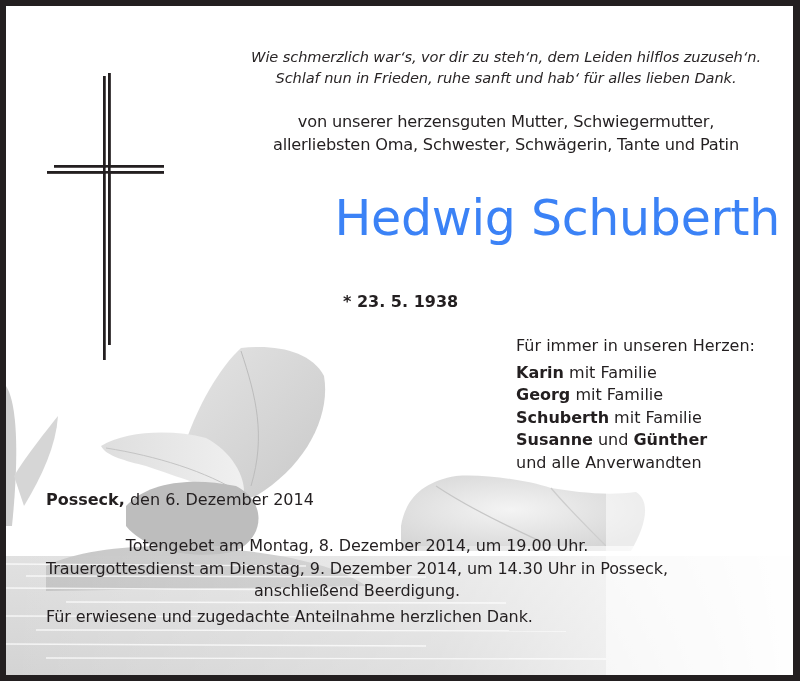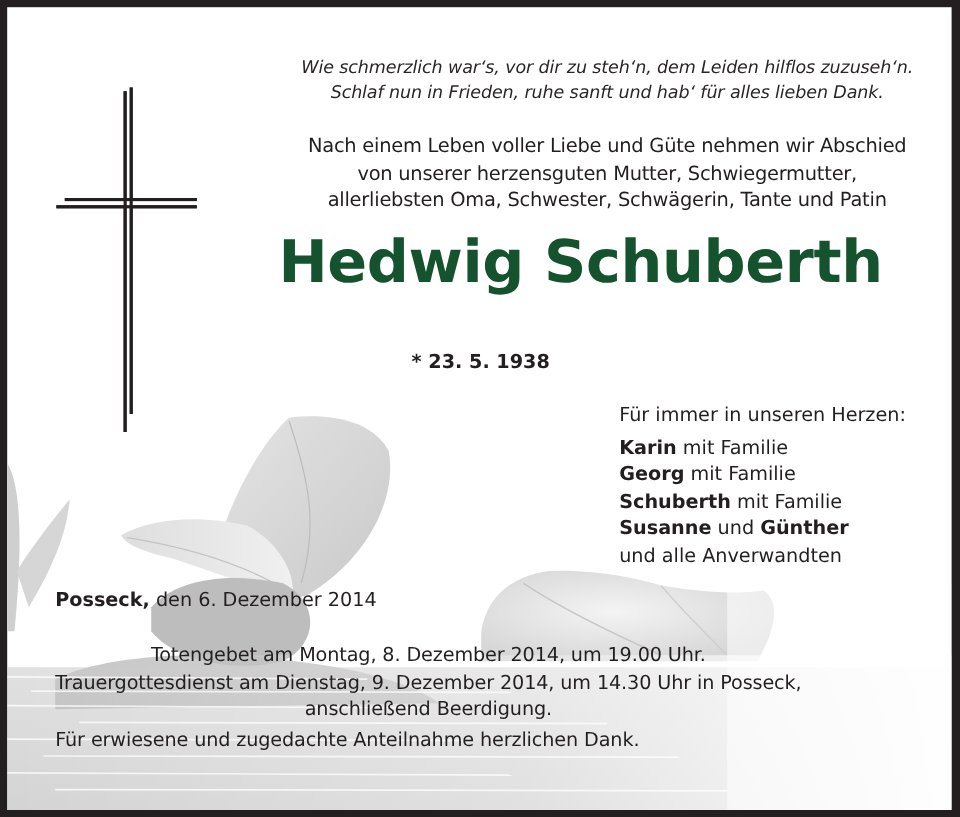--- a/index.html
+++ b/index.html
@@ -45,25 +45,25 @@
   .intro {
     left: 226px; top: 105px; width: 548px;
     text-align: center;
     font-size: 16.2px;
     line-height: 22.5px;
     color: #231f20;
     letter-spacing: -0.2px;
   }
   .name {
     left: 226px; top: 180px; width: 548px;
-    text-align: left;
+    text-align: right;
     font-size: 49px;
     line-height: 66px;
-    font-weight: bold;
-    color: #14532d;
+    font-weight: normal;
+    color: #3b82f6;
     letter-spacing: -0.3px;
   }
   .maiden {
     left: 226px; top: 253px; width: 548px;
     text-align: center;
     font-weight: bold;
     font-size: 15px;
     line-height: 20px;
   }
   .born  { left: 337px; top: 285px; font-size: 16px; line-height: 22px; font-weight: bold; }
@@ -178,21 +178,20 @@
     <rect x="10" y="92" width="128" height="2.6" fill="#231f20"></rect>
     <rect x="3" y="98" width="125" height="2.6" fill="#231f20"></rect>
   </svg>
 
   <div class="abs poem">
     <div>Wie schmerzlich war‘s, vor dir zu steh‘n, dem Leiden hilflos zuzuseh‘n.</div>
     <div>Schlaf nun in Frieden, ruhe sanft und hab‘ für alles lieben Dank.</div>
   </div>
 
   <div class="abs intro">
-    <div>Nach einem Leben voller Liebe und Güte nehmen wir Abschied</div>
     <div>von unserer herzensguten Mutter, Schwiegermutter,</div>
     <div>allerliebsten Oma, Schwester, Schwägerin, Tante und Patin</div>
   </div>
 
   <div class="abs name">Hedwig Schuberth</div>
   <div class="abs born">* 23. 5. 1938</div>
 
   <div class="abs mourners">
     <div class="heading">Für immer in unseren Herzen:</div>
     <div>

